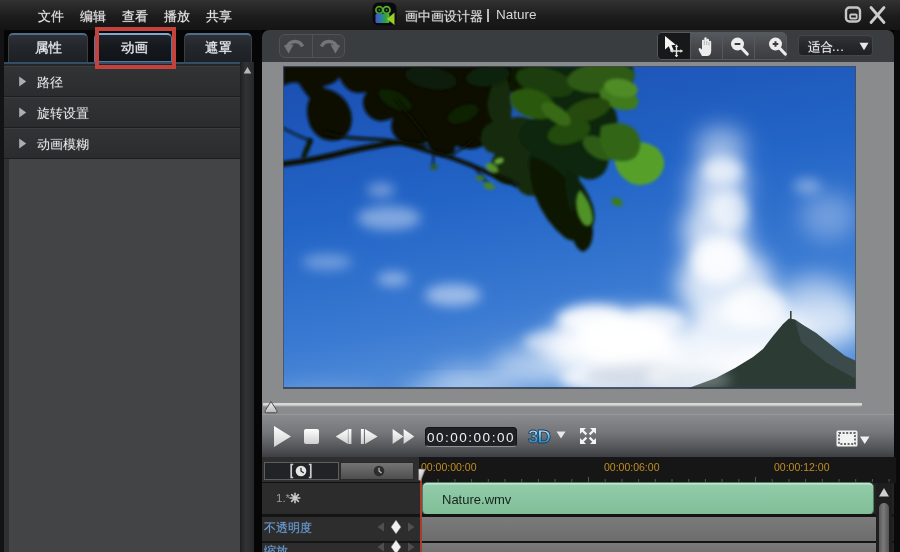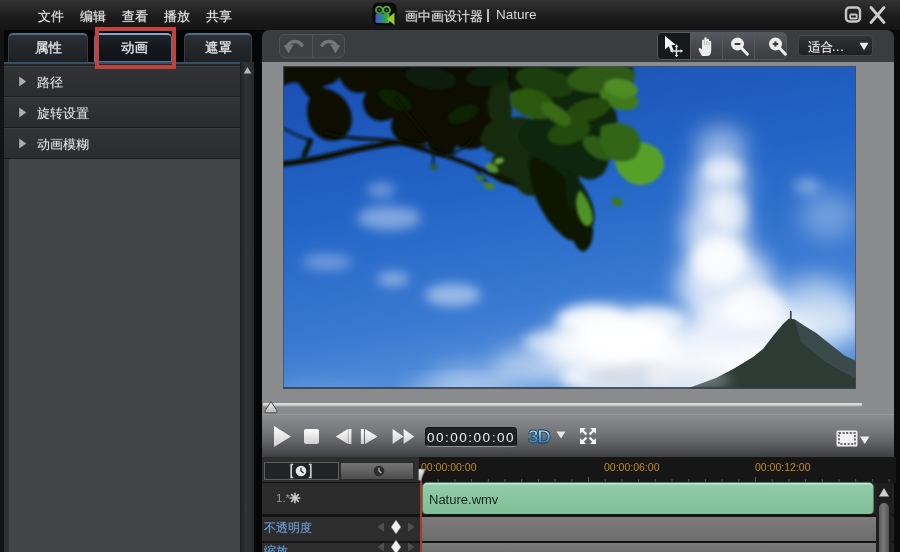--- a/index.html
+++ b/index.html
@@ -347,21 +347,21 @@
 <circle cx="12" cy="8" r="5.3" fill="#e6e6e6"></circle>
       <path d="M12 4.8 L12 8 L14.7 10" stroke="#2a2a2a" stroke-width="1.3" fill="none"></path>
 </svg>
 <svg class="abs" style="left:373px;top:465px" width="12" height="12" viewBox="0 0 12 12">
 <circle cx="6" cy="6" r="5.3" fill="#2d2d2d"></circle>
       <path d="M6 2.8 L6 6 L8.5 8" stroke="#c0c0c0" stroke-width="1.2" fill="none"></path>
 </svg>
 <div class="abs" style="left:419px;top:457px;width:477px;height:26px;background:#161616"></div>
 <div class="abs" style="left:421px;top:461px;color:#c18d22;font-size:10.5px">00:00:00:00</div>
 <div class="abs" style="left:604px;top:461px;color:#c18d22;font-size:10.5px">00:00:06:00</div>
-<div class="abs" style="left:755px;top:461px;color:#c18d22;font-size:10.5px">00:00:12:00</div>
+<div class="abs" style="left:774px;top:461px;color:#c18d22;font-size:10.5px">00:00:12:00</div>
 <svg class="abs" style="left:421px;top:457px" width="475" height="26" viewBox="0 0 475 26">
       <rect x="0.0" y="20" width="1" height="5" fill="#555"></rect>
       <rect x="16.7" y="22" width="1" height="3" fill="#555"></rect>
       <rect x="33.4" y="22" width="1" height="3" fill="#555"></rect>
       <rect x="50.1" y="22" width="1" height="3" fill="#555"></rect>
       <rect x="66.8" y="22" width="1" height="3" fill="#555"></rect>
       <rect x="83.5" y="22" width="1" height="3" fill="#555"></rect>
       <rect x="100.2" y="22" width="1" height="3" fill="#555"></rect>
       <rect x="116.9" y="22" width="1" height="3" fill="#555"></rect>
       <rect x="133.6" y="22" width="1" height="3" fill="#555"></rect>
@@ -387,21 +387,21 @@
       <rect x="467.6" y="22" width="1" height="3" fill="#555"></rect>
     </svg>
 <div class="abs" style="left:262px;top:483px;width:166px;height:69px;background:#2c2c2c"></div>
 <div class="abs" style="left:276px;top:492px;color:#9a9a9a;font-size:11.5px">1.*</div>
 <svg class="abs" style="left:289px;top:492px" width="12" height="12" viewBox="0 0 15 15">
 <g stroke="#c8c8c8" stroke-width="2" stroke-linecap="round">
         <path d="M7.5 1.5 L7.5 13.5 M1.5 7.5 L13.5 7.5 M3.3 3.3 L11.7 11.7 M11.7 3.3 L3.3 11.7"></path>
       </g>
     </svg>
 <div class="abs" style="left:421.5px;top:481.5px;width:452px;height:33px;background:linear-gradient(#93ccab,#89c5a0 50%,#81bf98);border:1px solid #4e7f63;border-radius:5px;box-shadow:inset 0 1.5px 0 #c6e6d0"></div>
-<div class="abs" style="left:429px;top:492px;color:#15241c;font-size:13px">Nature.wmv</div>
+<div class="abs" style="left:442px;top:492px;color:#15241c;font-size:13px">Nature.wmv</div>
 <div class="abs" style="left:262px;top:514px;width:632px;height:3px;background:#141414"></div>
 <div class="abs" style="left:262px;top:517px;width:166px;height:24px;background:#2d2d2d"></div>
 <svg style="position:absolute;left:263px;top:520px" width="50" height="16" viewBox="0 0 50 16">
       <path d="M12.2 9.4 11.5 10.1 9.7 8.4 7.8 6.8 8.4 6.1 10.3 7.7ZM1.1 9.6Q4.3 7.7 6.1 4.5V4.2H6.3Q6.5 3.8 6.7 3.3H3.1Q2.3 3.3 1.6 3.4Q1.6 3 1.6 2.5Q2.3 2.6 3.1 2.6H10.4Q11.1 2.6 11.9 2.5Q11.8 3 11.9 3.4Q11.1 3.3 10.4 3.3H7.7Q7.4 4 7 4.7V11.3Q7 12.2 7 13.1Q6.6 13 6.1 13.1Q6.1 12.2 6.1 11.3V6.2Q4.3 8.8 1.8 10.3Q1.6 9.8 1.1 9.6Z M19.9 12.8Q17.1 12.8 15.7 11.3L13.8 12.7Q13.6 12.3 13.3 11.9L15.3 10.9V5.9H14.6Q14 5.9 13.4 5.9Q13.4 5.6 13.4 5.3Q14 5.3 14.6 5.3H16.2V10.9Q17.1 11.5 17.9 11.7Q18.5 11.9 19.9 11.9L24.3 11.9Q23.9 12.3 23.9 12.8ZM16 3.6 15.3 4.2 13.9 2.4 14.6 1.9ZM22.3 10.5V8.9L21 9L20.3 8.8L20.9 7.5H19.3Q19.3 9.3 18.3 10.4Q17.9 10.8 17.2 11.3Q17.1 10.9 16.7 10.7Q18.4 10 18.4 7.5Q17.9 7.5 17.4 7.5Q17.4 7.2 17.4 7L16.7 7.4Q16.5 7 16.2 6.8Q17.6 5.9 18.8 4.6H18Q17.4 4.6 16.8 4.6Q16.9 4.3 16.8 3.9Q17.4 4 18 4H19.9V2.9Q18.4 3 18 3Q17.6 3.1 17.5 3.1L17.1 2.3Q18.2 2.4 19.6 2.3Q21.1 2.2 21.5 2.1Q22 2 22.3 1.8Q22.4 2.3 22.6 2.7Q22 2.9 20.7 2.9V4H22.7Q23.3 4 23.9 3.9Q23.8 4.3 23.9 4.6Q23.3 4.6 22.7 4.6H21.4Q21.9 5.3 22.5 5.7Q23.2 6.1 24.2 6.5Q23.8 6.8 23.7 7.2Q22.8 6.9 22 6.3Q21.3 5.6 20.7 4.8V5.3Q20.7 6.1 20.8 6.9H21.8L21.9 7.6L21.7 7.7L21.4 8.3H23.1V10.6Q23.1 11 22.7 11.2Q22.2 11.6 21 11.6Q21.1 11.1 20.7 10.7Q21.1 10.7 21.6 10.7Q22.2 10.7 22.2 10.7Q22.3 10.6 22.3 10.5ZM18.5 6.9H19.9Q19.9 6.1 19.9 5.3V4.6Q19.1 5.8 17.5 6.9Q18 6.9 18.5 6.9Z M35 11.5V8.7H31.9Q31.9 10.2 31.1 11.5Q30.2 12.7 28.8 13.3Q28.7 12.8 28.2 12.6Q29.4 12.3 30.3 11.2Q31.1 10.1 31.1 8.7L31.1 2.3L35.8 2.3V11.9Q35.8 12.7 35.3 13Q34.8 13.3 33.7 13.3Q33.8 12.7 33.4 12.3Q33.8 12.3 34.2 12.3Q34.7 12.3 34.9 12.2Q35 12.1 35 11.5ZM26.6 10.3H25.8V2.7H29.7V10.3H28.9V9.7H26.6ZM35 5.4V2.9H31.9V5.4Q32.5 5.4 33 5.4ZM35 8V6H33Q32.5 6 31.9 6.1L31.9 8ZM28.9 5.9V3.3H26.6V5.9ZM28.9 6.5H26.6V9.1H28.9Z M40.5 9Q40.5 8.6 40.5 8.3Q41.1 8.3 41.7 8.3H46.8Q46.1 10.1 44.7 11.4Q45.2 11.7 45.9 11.9Q47.1 12.3 48.3 12.2Q48.1 12.6 48.1 13.1Q45.9 13.2 44 11.8Q42.1 13.1 39.8 13.1Q39.7 12.7 39.4 12.2Q41.6 12.4 43.4 11.3Q42.3 10.3 41.5 8.9Q41 8.9 40.5 9ZM47.1 5Q47.7 5 48.3 5Q48.3 5.3 48.3 5.6Q47.7 5.6 47.1 5.6H46Q46 6.9 46 7.5H41.7Q41.7 6.5 41.7 5.6H41.1Q40.6 5.6 39.9 5.6Q40 5.3 39.9 5Q40.6 5 41.1 5H41.7Q41.7 4.3 41.7 3.7Q42.2 3.7 42.6 3.7Q42.6 4.3 42.6 5H45.2Q45.2 4.4 45.2 3.7Q45.6 3.8 46 3.7Q46 4.4 46 5ZM38.9 2.9H43.4L42.7 2.3L43.2 1.6L44.2 2.4L43.8 2.9H47.2Q47.8 2.9 48.4 2.9Q48.4 3.2 48.4 3.5Q47.8 3.5 47.2 3.5H39.7L39.7 8.9Q39.7 11.7 38.1 13.1Q37.8 12.7 37.3 12.7Q39 11.6 38.9 8.9ZM42.4 8.9Q43.1 10.1 44 10.9Q45 10.1 45.6 8.9ZM42.6 5.6Q42.6 6.2 42.6 6.9H45.2Q45.2 6.3 45.2 5.6Z" fill="#6d9ed6" stroke="#6d9ed6" stroke-width="0.25"></path>
     </svg>
 <div class="abs" style="left:421px;top:517px;width:455px;height:24px;background:linear-gradient(#7b7b7b,#6c6c6c)"></div>
 <div class="abs" style="left:262px;top:541px;width:632px;height:2px;background:#141414"></div>
 <div class="abs" style="left:262px;top:543px;width:166px;height:9px;background:#2d2d2d"></div>
 <svg style="position:absolute;left:263px;top:543px" width="26" height="16" viewBox="0 0 26 16">
       <path d="M8.4 13.2Q8 13.1 7.6 13.2Q7.6 12.4 7.6 11.6V7.5Q8 7.5 8.4 7.5Q8.9 6.9 9.3 5.8H8.5Q8 5.8 7.5 5.8Q7.5 5.5 7.5 5.3Q8 5.3 8.5 5.3H11.6V3.7H5.9V5H5.1V3.2L8.4 3.2L7.6 2.3L8.2 1.7L9.4 3.1L9.3 3.2H12.4V5.8H10.1Q10 6.6 9.4 7.5H11.7V13.2H10.9V12.5H8.4Q8.4 12.9 8.4 13.2ZM6.7 13.2Q6.3 13.1 5.9 13.2Q5.9 12.4 5.9 11.6V8Q5.5 8.6 5 9.3Q4.8 9 4.4 8.9Q5.1 8 5.5 7.2Q6 6.3 6.4 4.9Q6.8 5.1 7.2 5.2Q6.9 6.2 6.4 7.2Q6.5 7.2 6.7 7.2Q6.7 8 6.7 8.8V11.6Q6.7 12.4 6.7 13.2ZM10.9 9.8V8H9L8.9 8.1Q8.9 8.1 8.8 8Q8.6 8 8.4 8V9.8ZM10.9 10.2H8.4V12.1H10.9ZM1.5 12.2Q1.5 11.7 1.2 11.3Q1.8 11.2 2.4 11.1Q3 10.9 4.5 10.2L4.5 10.7Q3.1 11.3 2.5 11.6Q1.9 11.9 1.5 12.2ZM2.6 2.3Q2.9 2.5 3.2 2.5Q3.2 2.8 3.1 3.1Q3 3.4 2.5 4.7Q2.1 5.9 1.9 6.3L2.9 6.1Q3.4 5.2 3.6 4.3Q3.9 4.5 4.2 4.7Q4.1 5 4 5.3Q3.8 5.7 3.1 7Q2.4 8.4 2.1 8.8L3.3 8.6L3.8 8.4V9L3.4 9L1.3 9.5L1.2 9Q1.4 8.9 1.5 8.8Q1.9 8.1 2.6 6.7L1.2 6.9L1.1 6.4Q1.3 6.4 1.3 6.2Q1.6 5.7 2 4.5Q2.5 3.2 2.6 2.3Z M18.7 7.2Q19.9 5.2 20.3 2.2Q20.8 2.3 21.2 2.3Q21.1 3.6 20.7 4.9H23.1Q23.8 4.9 24.4 4.9Q24.4 5.2 24.4 5.5Q24 5.5 23.5 5.5Q23.4 8 22.1 10.2Q23.1 11.5 24.5 12.4Q24.1 12.6 23.8 13Q22.6 12.2 21.7 10.8Q20.4 12.7 18.2 13.6Q18.1 13.1 17.7 12.8Q19.9 12 21.2 10.1Q20.3 8.6 19.9 6.7Q19.7 7.1 19.5 7.5Q19.2 7.2 18.7 7.2ZM13.3 12.7Q15.3 11.2 15.2 7.7V5.4L13.7 5.4Q13.8 5.1 13.7 4.8Q14.3 4.8 15 4.8H16.7Q16 3.8 15.2 3L15.9 2.4Q16.8 3.3 17.5 4.4L16.9 4.8H17.7Q18.4 4.8 19 4.8Q18.9 5.1 19 5.4Q18.4 5.4 17.7 5.4H16.1V7H18.6V11.7Q18.6 12.1 18.2 12.5Q17.8 12.9 16.5 12.9Q16.6 12.3 16.2 11.9Q16.6 11.9 17.1 11.9Q17.6 11.9 17.7 11.8Q17.8 11.8 17.8 11.5V7.6H16.1Q16.1 11.2 14.2 13.1Q13.8 12.7 13.3 12.7ZM21.6 9.4Q22.5 7.7 22.6 5.5H20.5Q20.8 7.8 21.6 9.4Z" fill="#6d9ed6" stroke="#6d9ed6" stroke-width="0.25"></path>

